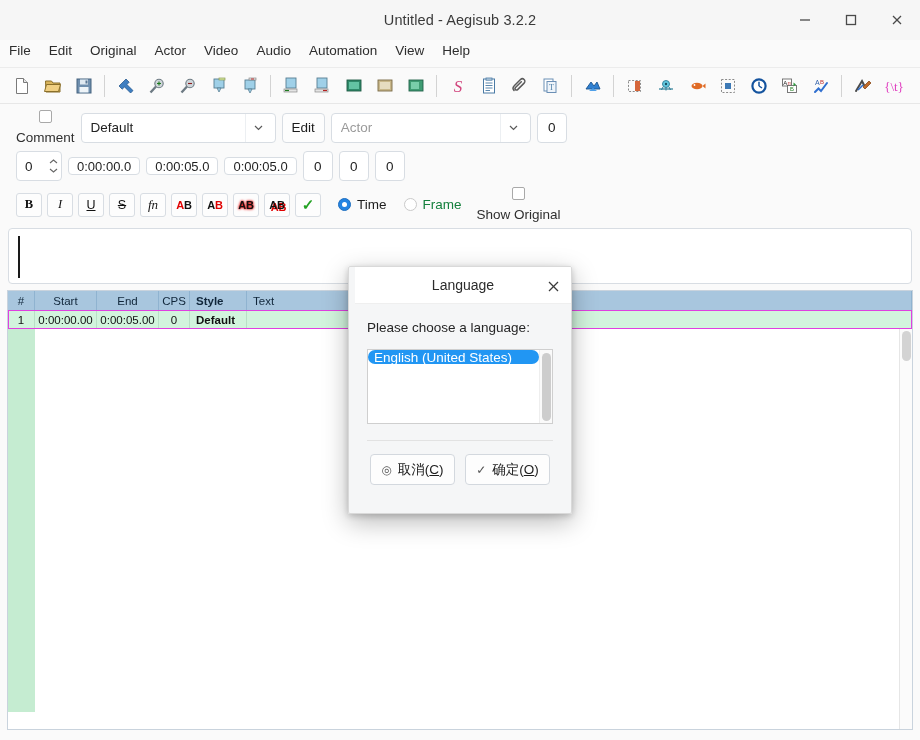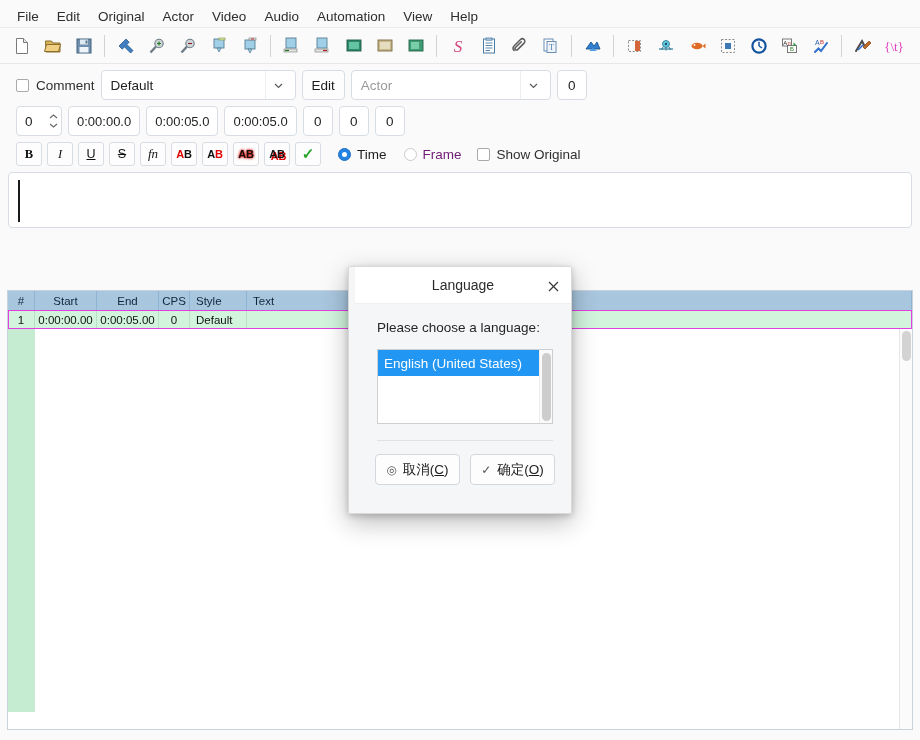--- a/index.html
+++ b/index.html
@@ -42,22 +42,22 @@
     display: flex; align-items: center; justify-content: center;
     color: #4a4a4a;
   }
   .win-btn svg { display: block; }
 
   
   .menubar {
     height: 28px;
     background: #fafafa;
     display: flex;
-    align-items: flex-end;
-    padding-left: 8px;
+    align-items: flex-start;
+    padding-left: 0;
     border-bottom: 1px solid #ececec;
   }
   .menu-item {
     font-size: 13.5px;
     color: #2e2e2e;
     padding: 3px 9px;
     border-radius: 3px;
     white-space: nowrap;
   }
 
@@ -89,21 +89,21 @@
   }
   .row {
     display: flex;
     align-items: center;
     gap: 6px;
     margin-bottom: 6px;
   }
   .chk-wrap {
     display: flex; align-items: center; gap: 7px;
     padding-left: 8px;
-    font-size: 13.5px; color: #2f2f2f;
+    font-size: 13.5px; color: #2f2f2f; flex-direction: column;
   }
   .chkbox {
     width: 13px; height: 13px;
     border: 1px solid #a9a9a9;
     border-radius: 2px;
     background: #fff;
     display: inline-block;
   }
   .combo {
     height: 30px;
@@ -157,21 +157,21 @@
   .spin .sv { font-size: 13.5px; color: #222; padding-left: 8px; flex:1; }
   .spin .sb {
     width: 15px; height: 28px;
     display: flex; flex-direction: column;
     align-items: center; justify-content: center;
     color: #666;
     gap: 4px;
   }
   .spin .sb svg { display:block; }
   .timebox {
-    height: 30px;
+    height: 18px;
     border: 1px solid #d8dde3;
     border-radius: 4px;
     background: #fff;
     display: flex; align-items: center; justify-content: center;
     font-size: 13px; color: #1f1f1f;
     padding: 0 8px;
     min-width: 62px;
   }
   .smallbox {
     height: 30px; width: 30px;
@@ -208,21 +208,21 @@
     width: 13px; height: 13px; border-radius: 50%;
     border: 1px solid #9fb6cf; background: #fff;
     display: inline-flex; align-items: center; justify-content: center;
   }
   .radio.on { background: #2383e2; border-color: #1f6fc0; }
   .radio.on::after {
     content: ""; width: 5px; height: 5px; border-radius: 50%; background: #fff;
   }
   .radio.off { border-color: #cacaca; }
   .lbl-on { color: #1d1d1d; }
-  .lbl-off { color: #701a75; }
+  .lbl-off { color: #15803d; }
 
   .textarea-wrap {
     margin: 2px 8px 6px 8px;
     height: 56px;
     border: 1px solid #d8dde3;
     border-radius: 4px;
     background: #ffffff;
     position: relative;
     padding: 6px 8px;
   }
@@ -269,21 +269,21 @@
     display: flex; align-items: center; justify-content: center;
     border-right: 1px solid #b9dfc7;
     height: 19px;
     overflow: hidden;
   }
   .grid-row .gc.left { justify-content: flex-start; padding-left: 6px; }
   .c-num   { width: 27px; }
   .c-start { width: 62px; }
   .c-end   { width: 62px; }
   .c-cps   { width: 31px; }
-  .c-style { width: 57px; }
+  .c-style { width: 57px; font-weight: bold; }
   .c-text  { flex: 1; }
 
   .grid-body {
     position: relative;
     height: 419px;
     background: #fff;
   }
   .green-strip {
     position: absolute;
     left: 0; top: 0;
@@ -349,41 +349,42 @@
   .modal-close {
     position: absolute;
     right: 6px; top: 7px;
     width: 24px; height: 24px;
     display: flex; align-items: center; justify-content: center;
     color: #3a3a3a;
     border-radius: 3px;
   }
   .modal-body {
     flex: 1;
-    padding: 16px 18px 0 28px;
+    padding: 16px 18px 0 18px;
   }
   .modal-prompt {
     font-size: 13.5px;
     color: #262626;
     margin-bottom: 14px;
   }
   .listbox {
     height: 75px;
     border: 1px solid #cfcfcf;
     background: #fff;
     position: relative;
     display: flex;
   }
   .list-items { flex: 1; }
   .list-item {
-    height: 26px;
+    height: 14px;
     display: flex; align-items: center;
     padding-left: 6px;
     font-size: 13.5px;
     color: #1a1a1a;
+    border-radius: 7px;
   }
   .list-item.sel {
     background: #2196f3;
     color: #ffffff;
   }
   .list-scroll {
     width: 13px;
     background: #fafafa;
     border-left: 1px solid #eee;
     position: relative;
@@ -418,20 +419,41 @@
     color: #1c1c1c;
   }
   .dlg-btn .gl { font-size: 12px; color: #555; }
   .u-key { text-decoration: underline; }
 </style>
 </head>
 <body>
 
 <div id="app">
 
+  <div class="titlebar">
+    <div class="titlebar-text">Untitled - Aegisub 3.2.2</div>
+    <div class="win-controls">
+      <div class="win-btn">
+        <svg width="14" height="14" viewBox="0 0 14 14">
+            <line x1="2" y1="7" x2="12" y2="7" stroke="currentColor" stroke-width="1.3"></line>
+          </svg>
+      </div>
+      <div class="win-btn">
+        <svg width="14" height="14" viewBox="0 0 14 14">
+            <rect x="2.5" y="2.5" width="9" height="9" fill="none" stroke="currentColor" stroke-width="1.3"></rect>
+          </svg>
+      </div>
+      <div class="win-btn">
+        <svg width="14" height="14" viewBox="0 0 14 14">
+            <line x1="3" y1="3" x2="11" y2="11" stroke="currentColor" stroke-width="1.3"></line>
+            <line x1="11" y1="3" x2="3" y2="11" stroke="currentColor" stroke-width="1.3"></line>
+          </svg>
+      </div>
+    </div>
+  </div>
 
   <div class="menubar">
     <div class="menu-item">File</div>
     <div class="menu-item">Edit</div>
     <div class="menu-item">Original</div>
     <div class="menu-item">Actor</div>
     <div class="menu-item">Video</div>
     <div class="menu-item">Audio</div>
     <div class="menu-item">Automation</div>
     <div class="menu-item">View</div>

